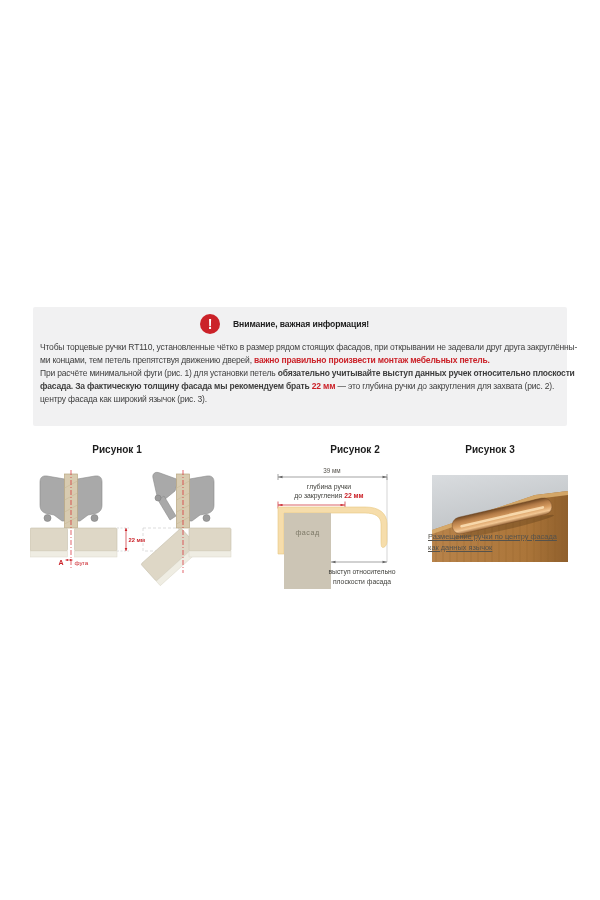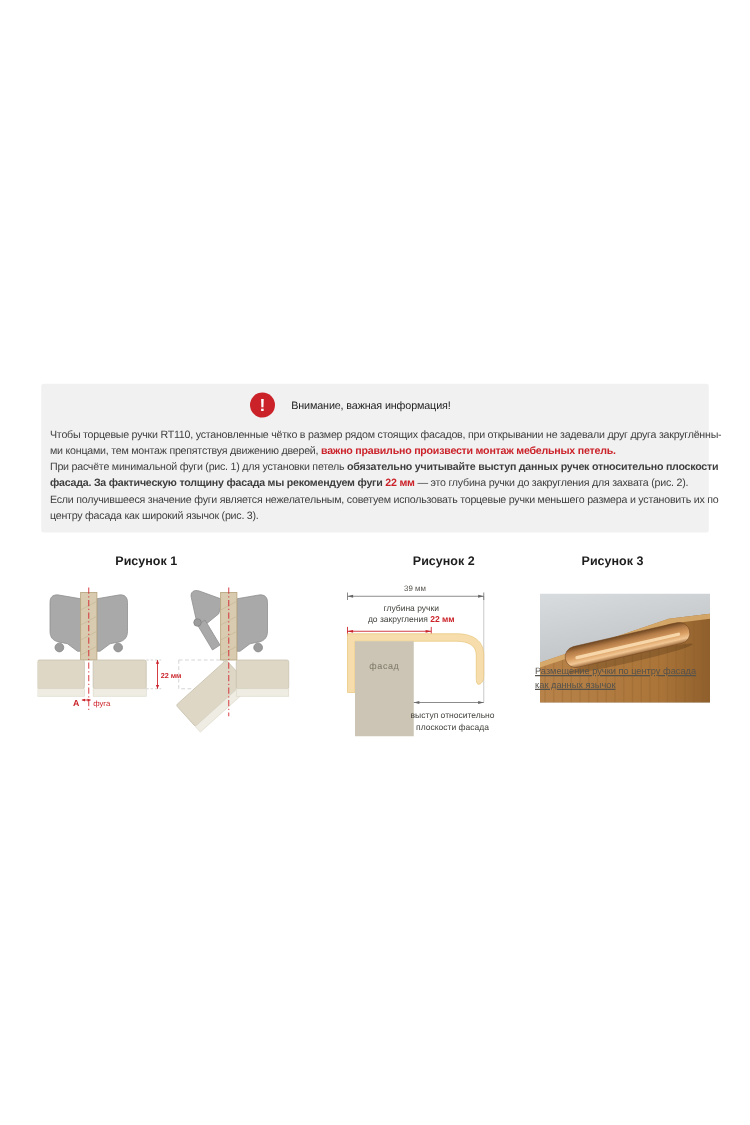--- a/index.html
+++ b/index.html
@@ -4,21 +4,21 @@
 <style>
   html,body{margin:0;padding:0;background:#fff;}
   .page{position:relative;width:600px;height:900px;background:#ffffff;overflow:hidden;
         font-family:"Liberation Sans",sans-serif;}
   .info-panel{position:absolute;left:33px;top:307px;width:534px;height:119px;
         background:#f1f1f2;border-radius:2px;}
   .warn-row{position:absolute;left:200px;top:314px;display:flex;align-items:center;gap:13px;}
   .warn-icon{width:20px;height:20px;border-radius:50%;background:#cb2229;color:#fff;
         font-weight:bold;display:flex;align-items:center;justify-content:center;
         font-size:14px;line-height:1;}
-  .warn-title{font-size:8.6px;font-weight:normal;color:#1d1d1d;letter-spacing:-0.1px;}
+  .warn-title{font-size:8.6px;font-weight:bold;color:#1d1d1d;letter-spacing:-0.1px;}
   .para{position:absolute;left:40px;top:341px;width:527px;}
   .para .ln{white-space:nowrap;font-size:8.5px;line-height:13.1px;color:#3e3e3e;letter-spacing:-0.18px;}
   .b{font-weight:bold;}
   .rb{color:#cb2229;font-weight:bold;}
   .fig-title{position:absolute;top:444px;transform:translateX(-50%);font-size:10px;
         font-weight:bold;color:#1d1d1d;}
   #t1{left:117px;} #t2{left:322px;margin-left:33px;} #t3{left:490px;}
   .fig-svg{position:absolute;}
   #fig1{left:30px;top:458px;}
   #fig2{left:265px;top:458px;}
@@ -46,24 +46,23 @@
 
   <div class="info-panel"></div>
 
   <div class="warn-row">
     <div class="warn-icon">!</div>
     <div class="warn-title">Внимание, важная информация!</div>
   </div>
 
   <div class="para">
     <div class="ln"><span>Чтобы торцевые ручки RT110, установленные чётко в размер рядом стоящих фасадов, при открывании не задевали друг друга закруглённы-</span></div>
-    <div class="ln"><span>ми концами, тем монтаж препятствуя движению дверей, </span><span class="rb">важно правильно произвести монтаж мебельных петель.</span></div>
+    <div class="ln"><span>ми концами, тем петель препятствуя движению дверей, </span><span class="rb">важно правильно произвести монтаж мебельных петель.</span></div>
     <div class="ln"><span>При расчёте минимальной фуги (рис. 1) для установки петель </span><span class="b">обязательно учитывайте выступ данных ручек относительно плоскости</span></div>
-    <div class="ln"><span class="b">фасада. За фактическую толщину фасада мы рекомендуем фуги </span><span class="rb">22 мм</span><span> — это глубина ручки до закругления для захвата (рис. 2).</span></div>
-    <div class="ln"><span>Если получившееся значение фуги является нежелательным, советуем использовать торцевые ручки меньшего размера и установить их по</span></div>
+    <div class="ln"><span class="b">фасада. За фактическую толщину фасада мы рекомендуем брать </span><span class="rb">22 мм</span><span> — это глубина ручки до закругления для захвата (рис. 2).</span></div>
     <div class="ln"><span>центру фасада как широкий язычок (рис. 3).</span></div>
   </div>
 
   <div class="fig-title" id="t1">Рисунок 1</div>
   <div class="fig-title" id="t2">Рисунок 2</div>
   <div class="fig-title" id="t3">Рисунок 3</div>
 
   <svg id="fig1" class="fig-svg" width="225" height="132" viewBox="0 0 225 132">
     <defs>
       <g id="armR">

